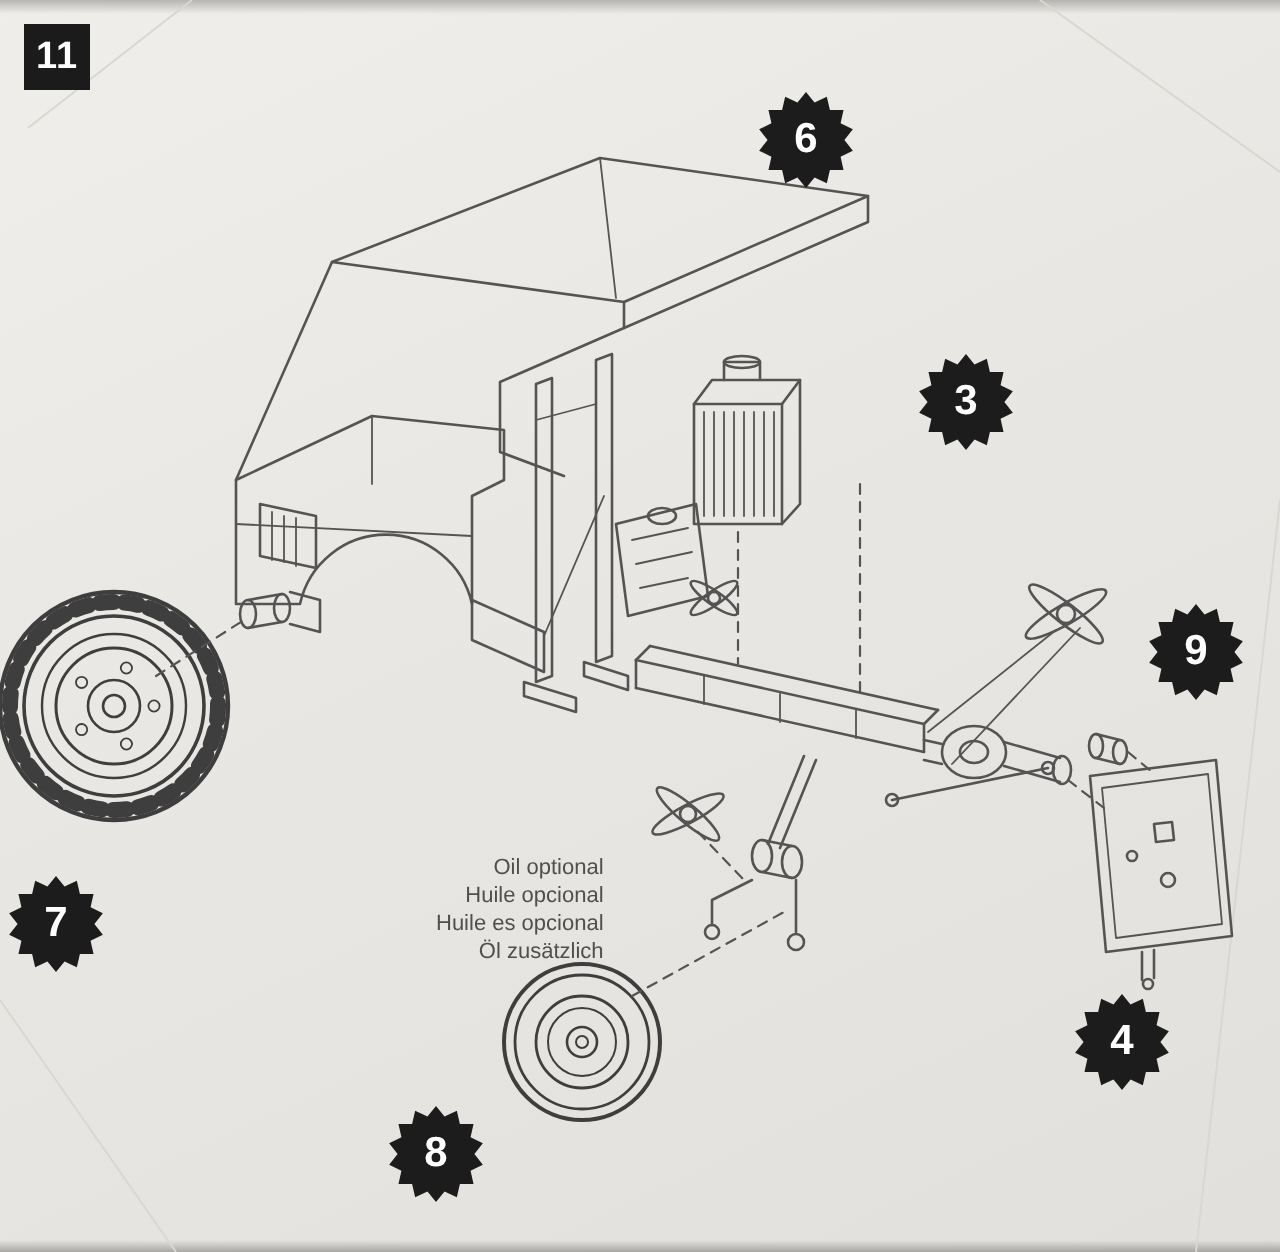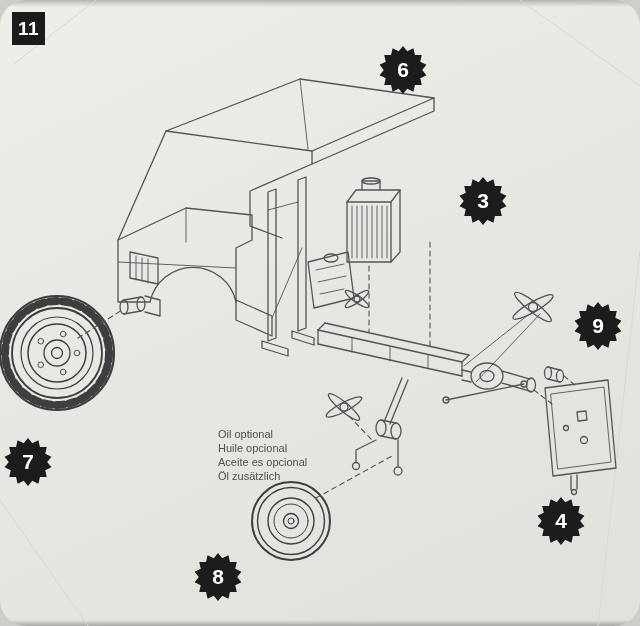--- a/index.html
+++ b/index.html
@@ -1,20 +1,19 @@
 <!DOCTYPE html>
 <html><head>
 <meta charset="utf-8">
 <style>
   html,body { margin:0; padding:0; background:#cfcdc9; }
   .page {
     position:relative; width:640px; height:626px; overflow:hidden;
     background:linear-gradient(155deg,#f0eeea 0%, #e9e7e3 45%, #e2e0dc 100%);
     font-family:"Liberation Sans", sans-serif;
-    border-radius:26px;
   }
   .edge-top { position:absolute; top:0; left:0; right:0; height:7px;
     background:linear-gradient(#8a8885, rgba(138,136,133,0)); opacity:.55; pointer-events:none;}
   .edge-bottom { position:absolute; bottom:0; left:0; right:0; height:6px;
     background:linear-gradient(rgba(0,0,0,0), rgba(80,78,75,.4)); pointer-events:none;}
   .drawing { position:absolute; inset:0; }
   .step-box {
     position:absolute; left:12px; top:12px; width:33px; height:33px;
     background:#1b1b1b; color:#fff; display:flex; align-items:center; justify-content:center;
     font-size:19px; font-weight:bold; letter-spacing:0.5px;
@@ -26,21 +25,21 @@
     color:#fff; font-size:21px; font-weight:bold;
   }
   .b6 { left:379px; top:46px; }
   .b3 { left:459px; top:177px; }
   .b9 { left:574px; top:302px; }
   .b7 { left:4px;   top:438px; }
   .b4 { left:537px; top:497px; }
   .b8 { left:194px; top:553px; }
   .oil-note {
     position:absolute; left:218px; top:427px;
-    font-size:11px; line-height:14px; color:#4f4f4f;
+    font-size:11px; line-height:14px; color:#4f4f4f;text-align:right;
   }
   .dash { stroke-dasharray:5 4; stroke-width:1.1; }
   .thin { stroke-width:0.9; }
 </style>
 </head>
 <body>
 
 <div class="page">
 
   <svg width="0" height="0" style="position:absolute" aria-hidden="true">
@@ -248,17 +247,17 @@
   <div class="badge b8">
     <svg viewBox="0 0 100 100">
         <use href="#badge-star"></use>
       </svg>
     <span class="num">8</span>
   </div>
 
   <div class="oil-note">
     <div>Oil optional</div>
     <div>Huile opcional</div>
-    <div>Aceite es opcional</div>
+    <div>Huile es opcional</div>
     <div>Öl zusätzlich</div>
   </div>
 
 </div>
 
 </body></html>

